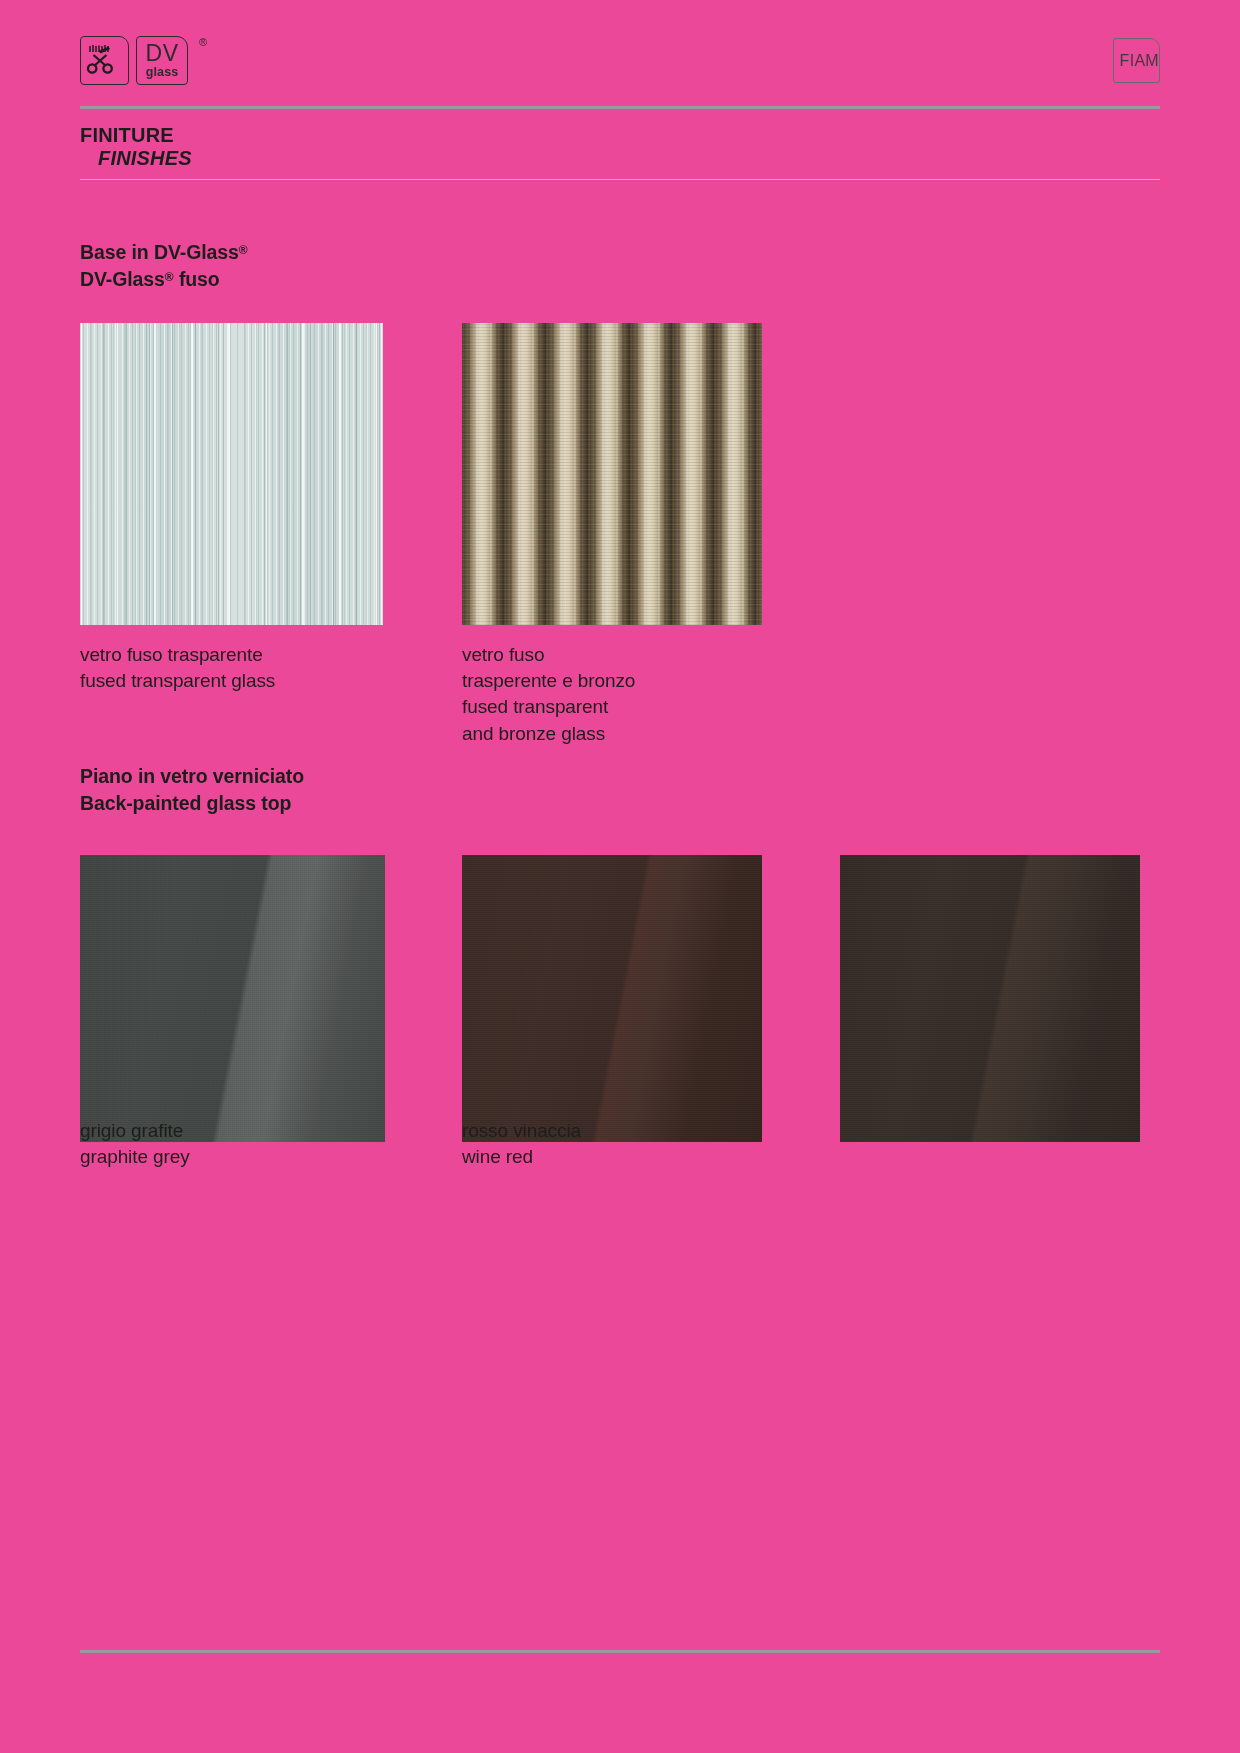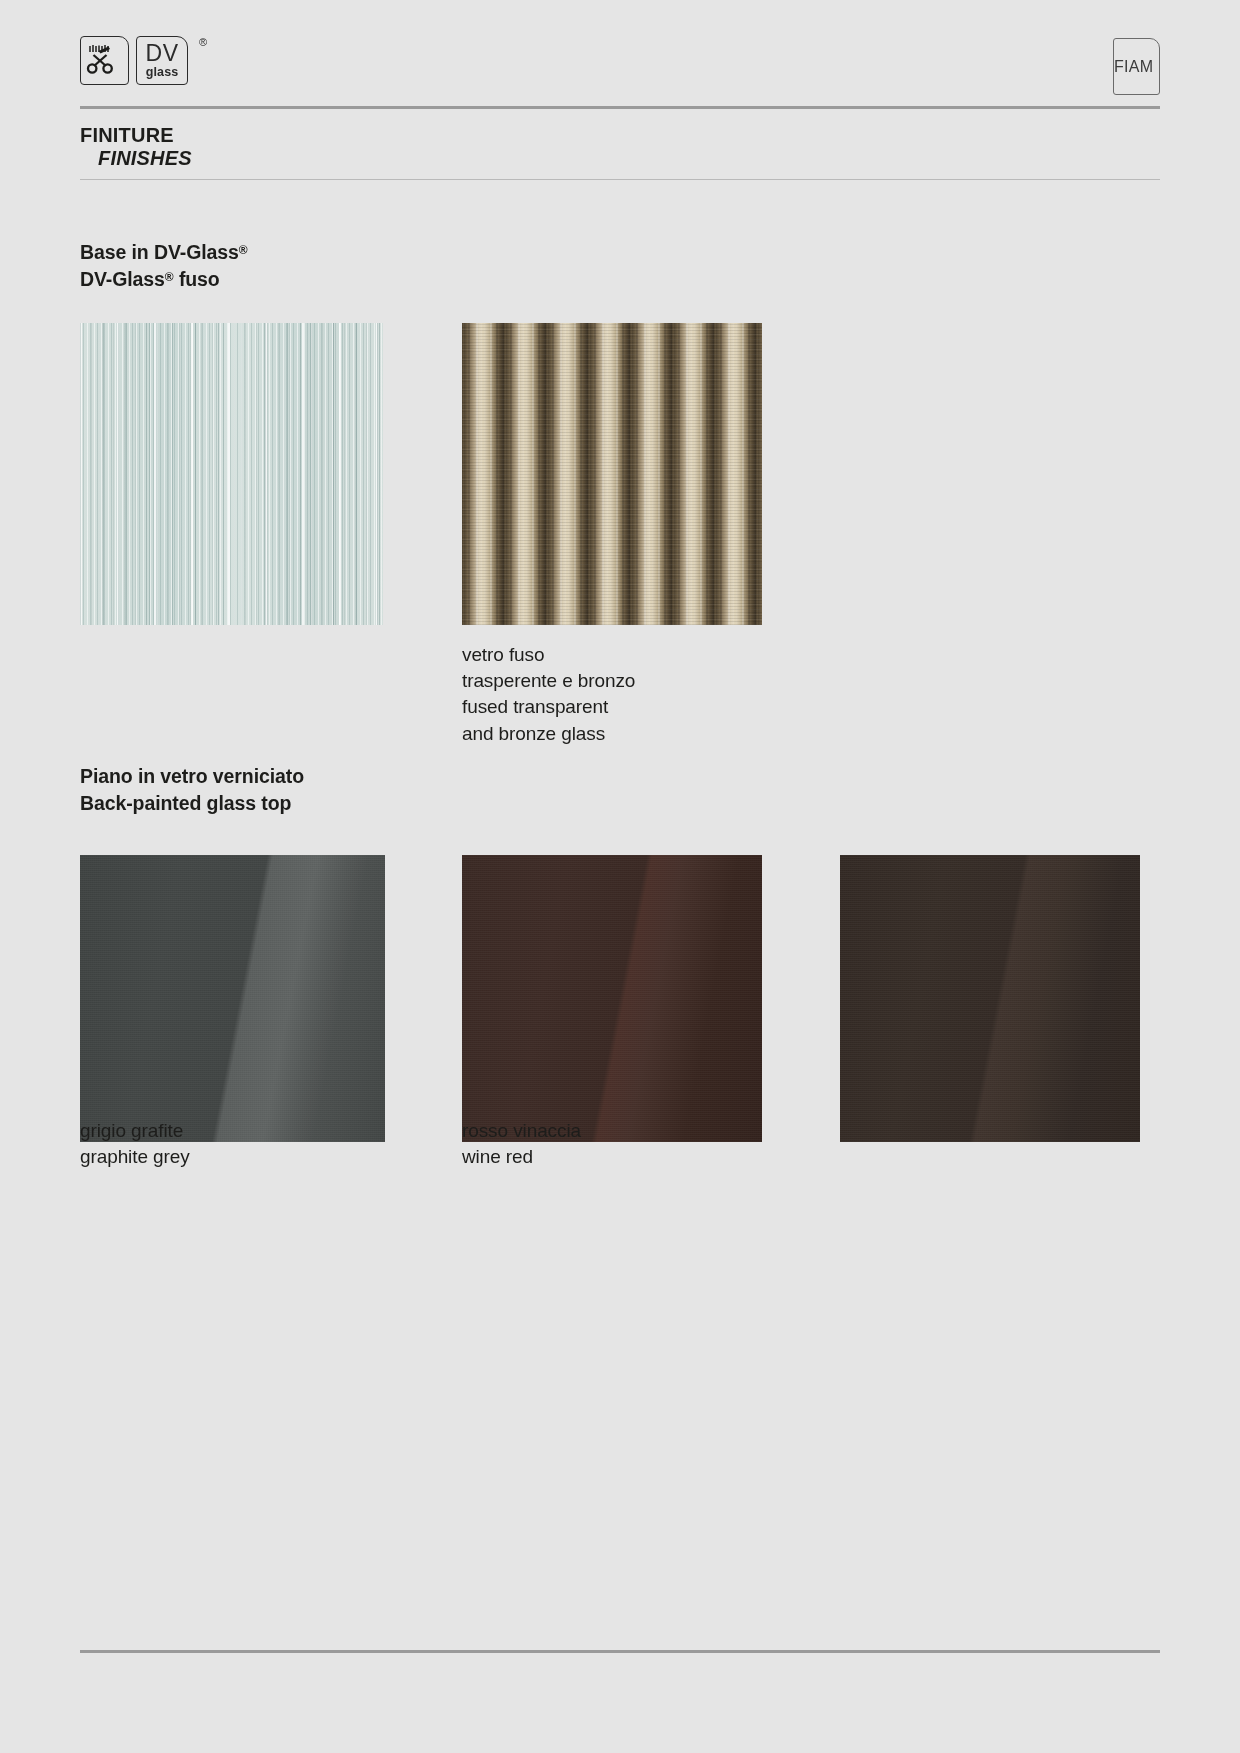--- a/index.html
+++ b/index.html
@@ -15,21 +15,21 @@
     font-family: "Liberation Sans", sans-serif;
     color: #1d1d1b;
     -webkit-font-smoothing: antialiased;
   }
 
   .page {
     position: absolute;
     inset: 0;
     width: 1240px;
     height: 1753px;
-    background: #e5e5e5;
+    background: #ec4899;
     overflow: hidden;
   }
 
   
   .header {
     position: absolute;
     left: 80px;
     top: 36px;
     width: 1080px;
     height: 60px;
@@ -84,27 +84,27 @@
     color: #2b2b2b;
     line-height: 1;
   }
   .reg-dv { left: 62px; top: 0px; }
 
   .logo-fiam {
     position: absolute;
     right: 0;
     top: 2px;
     width: 47px;
-    height: 57px;
+    height: 45px;
     border: 1.3px solid #6a6a6a;
     border-radius: 3px 10px 3px 3px;
     box-sizing: border-box;
     display: flex;
     align-items: center;
-    justify-content: flex-start;
+    justify-content: flex-end;
   }
   .logo-fiam span {
     font-size: 16px;
     color: #3c3c3c;
     letter-spacing: 0.3px;
   }
 
   
   .rule {
     position: absolute;
@@ -341,20 +341,24 @@
     <div class="stripes"></div>
     <div class="speck"></div>
   </div>
 
   <div class="swatch sw-bronze">
     <div class="flutes"></div>
     <div class="flutes-2"></div>
     <div class="grain"></div>
   </div>
 
+  <div class="caption cap-fused">
+    <div>vetro fuso trasparente</div>
+    <div>fused transparent glass</div>
+  </div>
 
   <div class="caption cap-bronze">
     <div>vetro fuso</div>
     <div>trasperente e bronzo</div>
     <div>fused transparent</div>
     <div>and bronze glass</div>
   </div>
 
   <div class="block-heading heading-top">
     <div>Piano in vetro verniciato</div>

